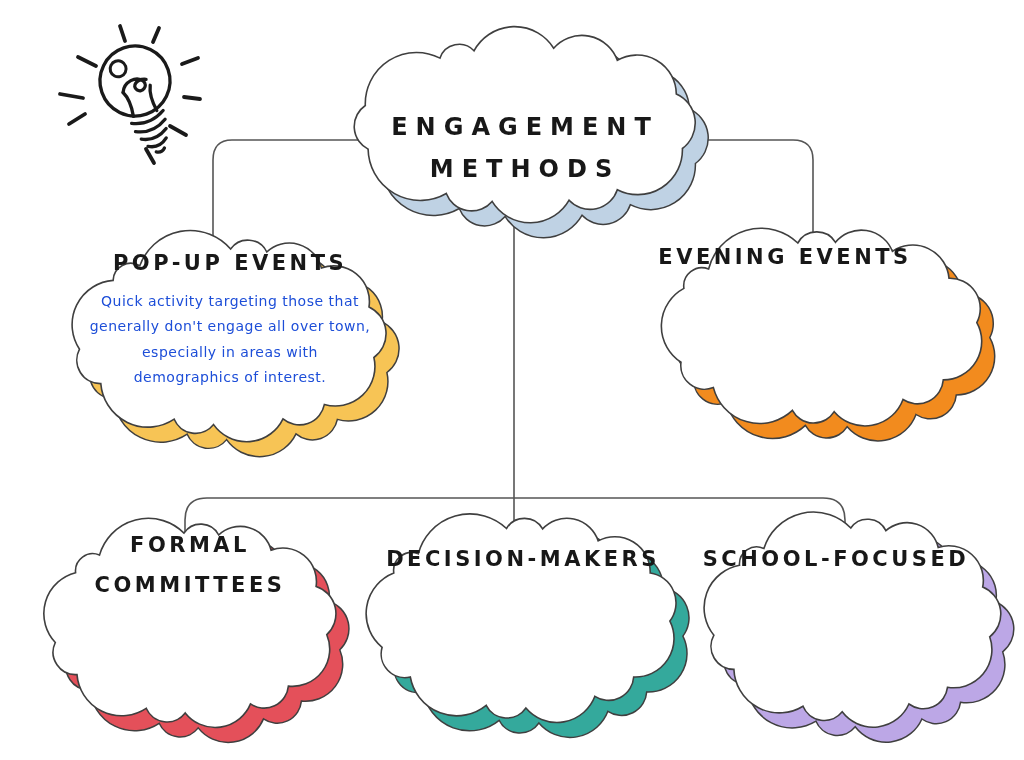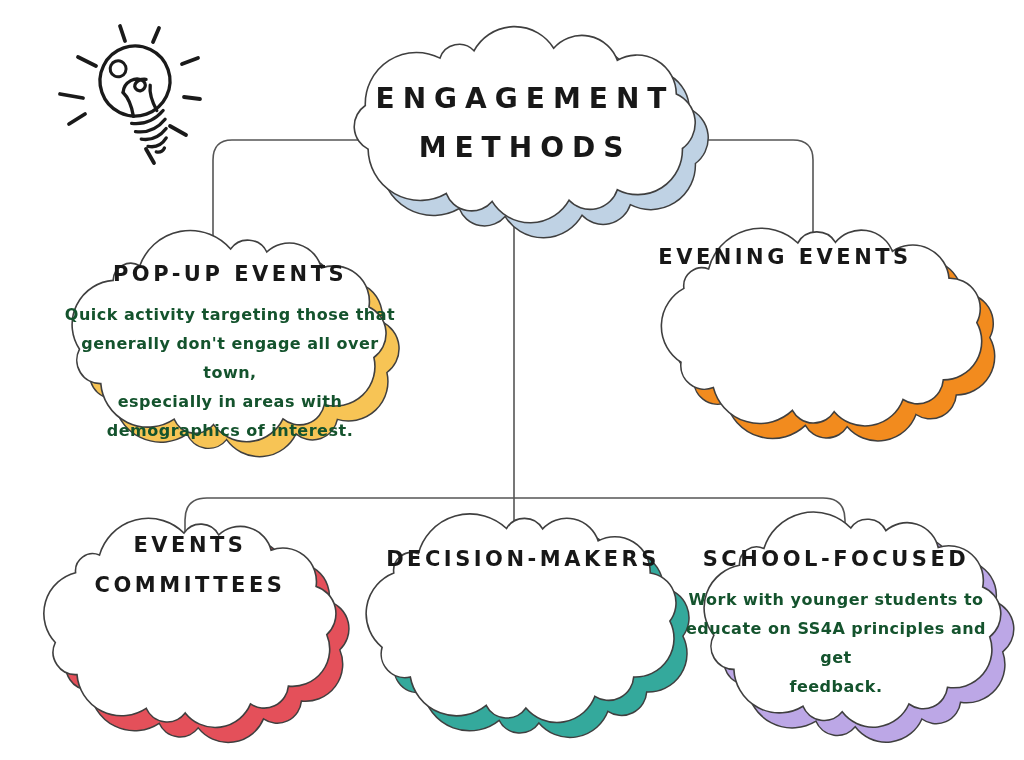--- a/index.html
+++ b/index.html
@@ -11,27 +11,27 @@
   #lightbulb{position:absolute;left:40px;top:14px;width:175px;height:168px;}
   .node-text{
     position:absolute;display:flex;flex-direction:column;align-items:center;
     text-align:center;color:#262626;pointer-events:none;
   }
   .node-title{
     font-weight:bold;white-space:pre-line;letter-spacing:3.5px;
     font-size:21px;line-height:1.9;color:#181818;
   }
   .node-body{
-    font-weight:bold;white-space:pre-line;font-size:16px;line-height:1.82;
-    letter-spacing:0.5px;margin-top:5px;color:#14532d;
+    font-weight:normal;white-space:pre-line;font-size:14px;line-height:1.82;
+    letter-spacing:0.5px;margin-top:5px;color:#1d4ed8;
   }
   .node-body:empty{display:none;}
   #text-engagement{left:375px;top:74px;width:300px;}
-  #text-engagement .node-title{font-size:28px;letter-spacing:8px;line-height:1.75;}
-  #text-popup{left:60px;top:255px;width:340px;text-align:center;}
+  #text-engagement .node-title{font-size:24px;letter-spacing:8px;line-height:1.75;margin-top:32px;}
+  #text-popup{left:60px;top:244px;width:340px;text-align:center;}
   #text-evening{left:615px;top:238px;width:340px;}
   #text-formal{left:35px;top:526px;width:310px;}
   #text-decision{left:358px;top:540px;width:330px;text-align:center;}
   #text-school{left:676px;top:540px;width:320px;}
 </style>
 </head>
 <body>
 
 <div id="stage">
 
@@ -104,28 +104,25 @@
 generally don't engage all over town,
 especially in areas with
 demographics of interest.</div>
   </div>
 
   <div class="node-text" id="text-evening">
     <div class="node-title">EVENING EVENTS</div>
   </div>
 
   <div class="node-text" id="text-formal">
-    <div class="node-title">EVENTS
+    <div class="node-title">FORMAL
 COMMITTEES</div>
   </div>
 
   <div class="node-text" id="text-decision">
     <div class="node-title">DECISION-MAKERS</div>
   </div>
 
   <div class="node-text" id="text-school">
     <div class="node-title">SCHOOL-FOCUSED</div>
-    <div class="node-body">Work with younger students to
-educate on SS4A principles and get
-feedback.</div>
   </div>
 
 </div>
 
 </body></html>

